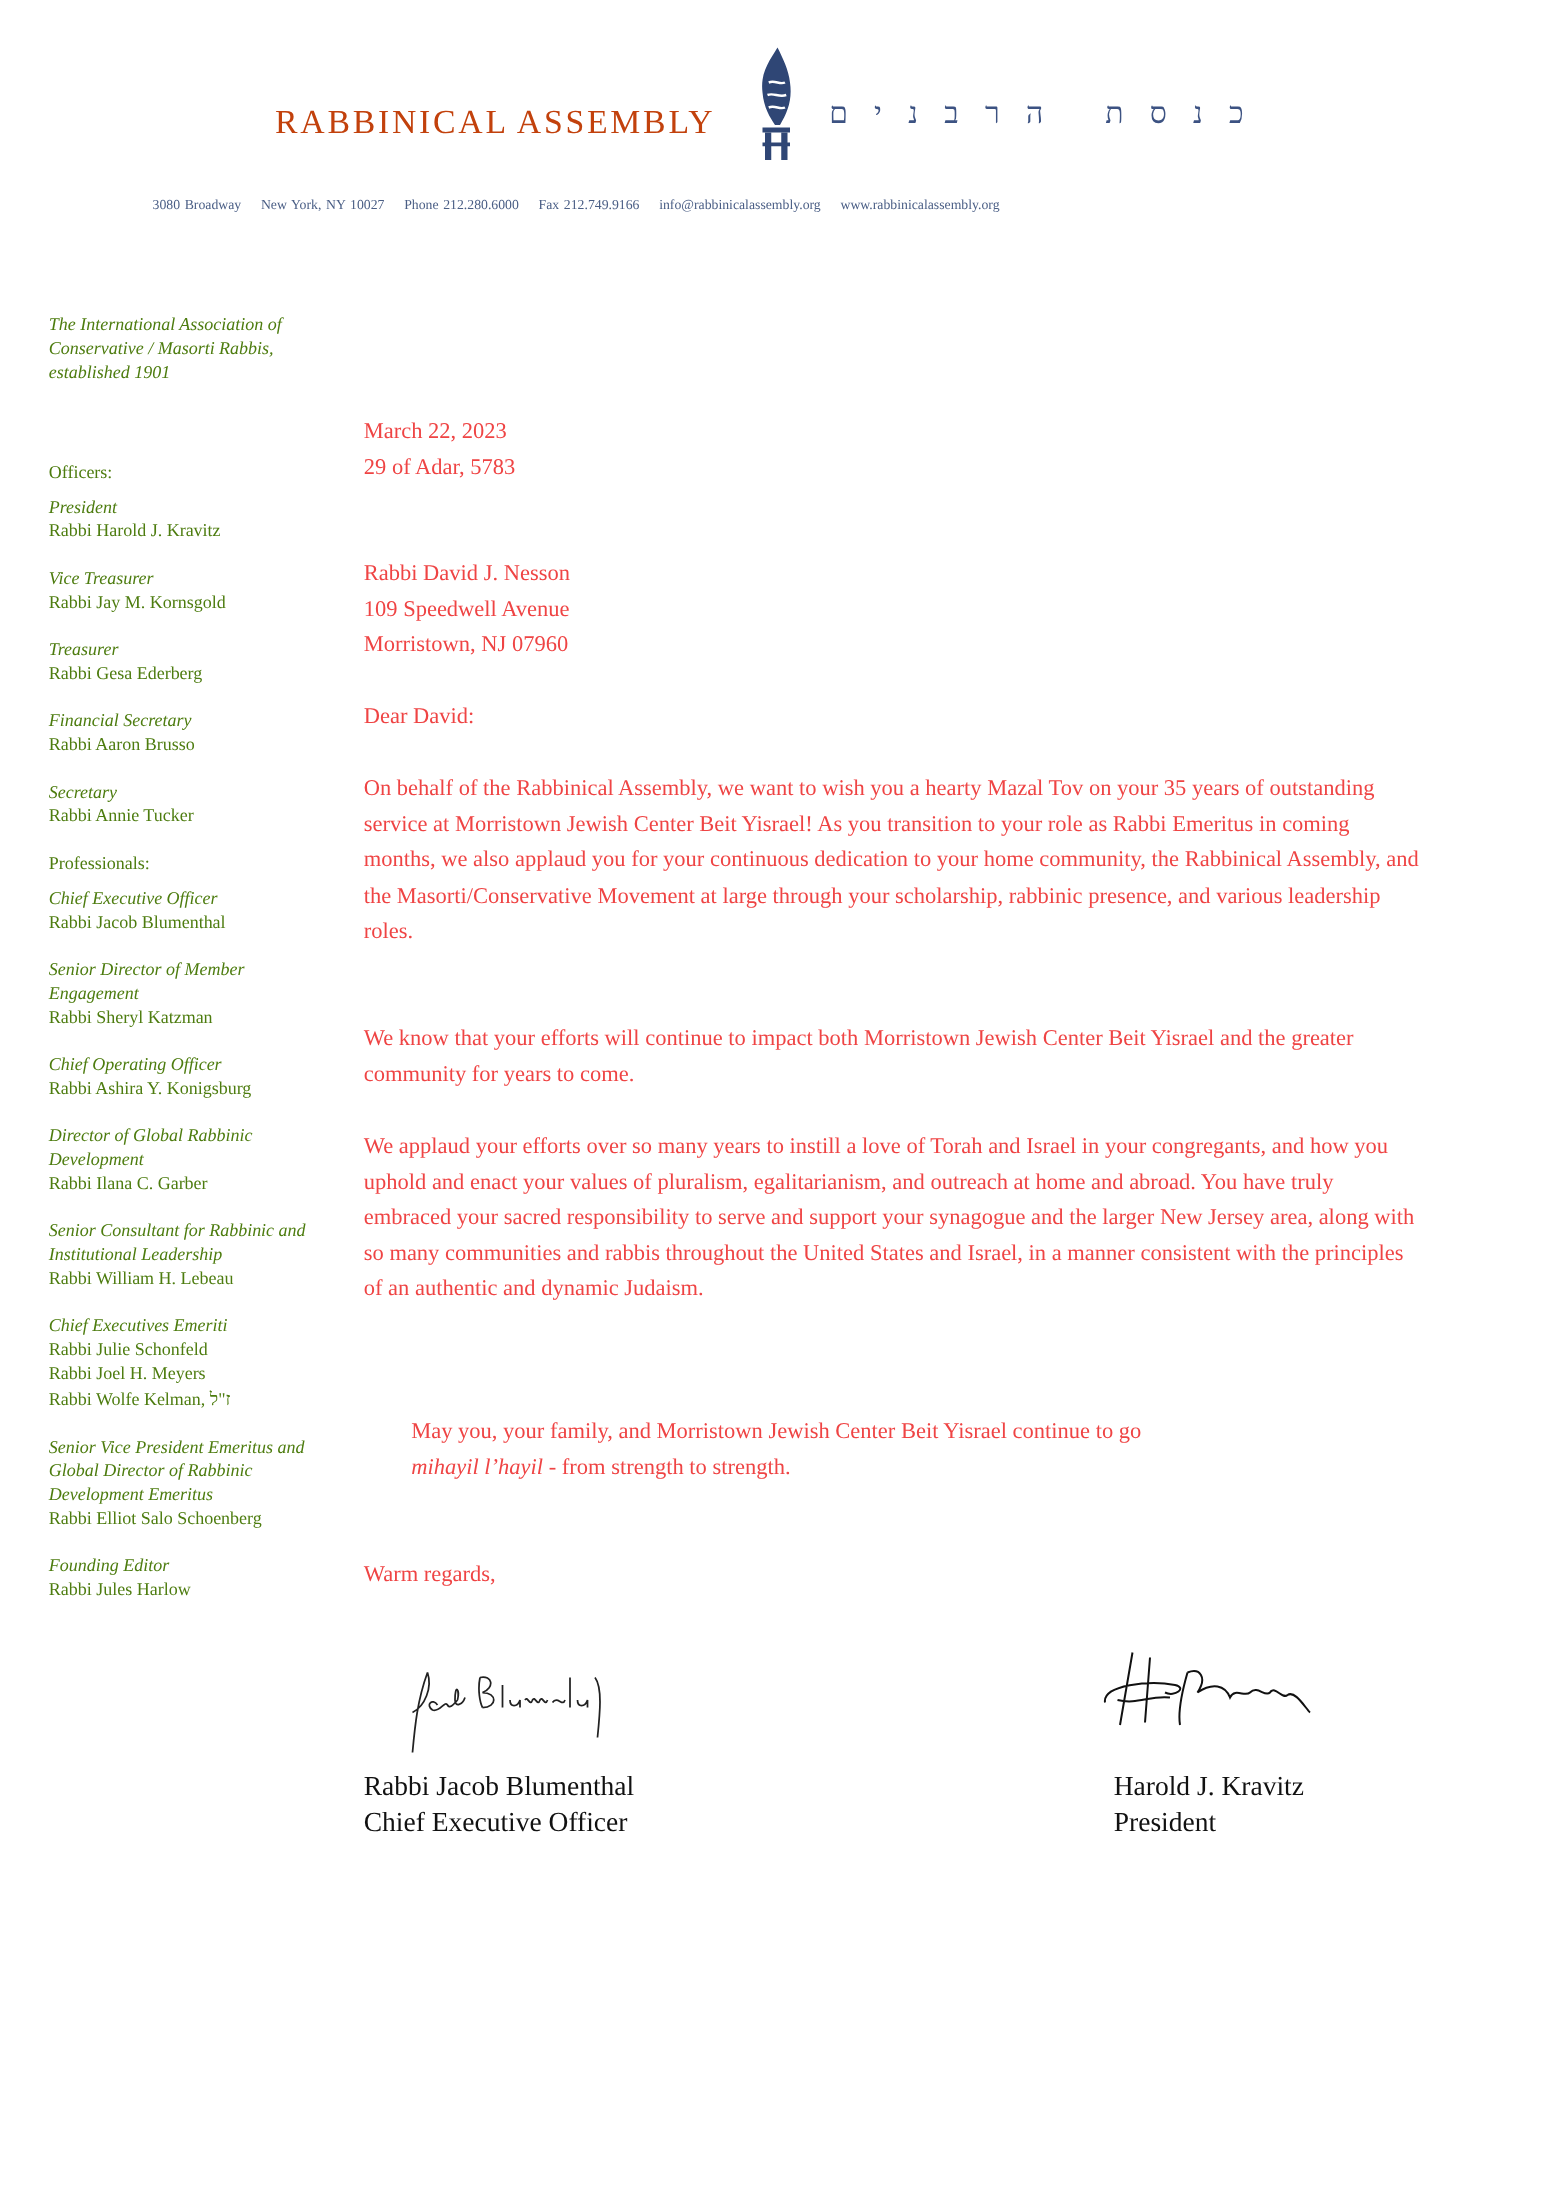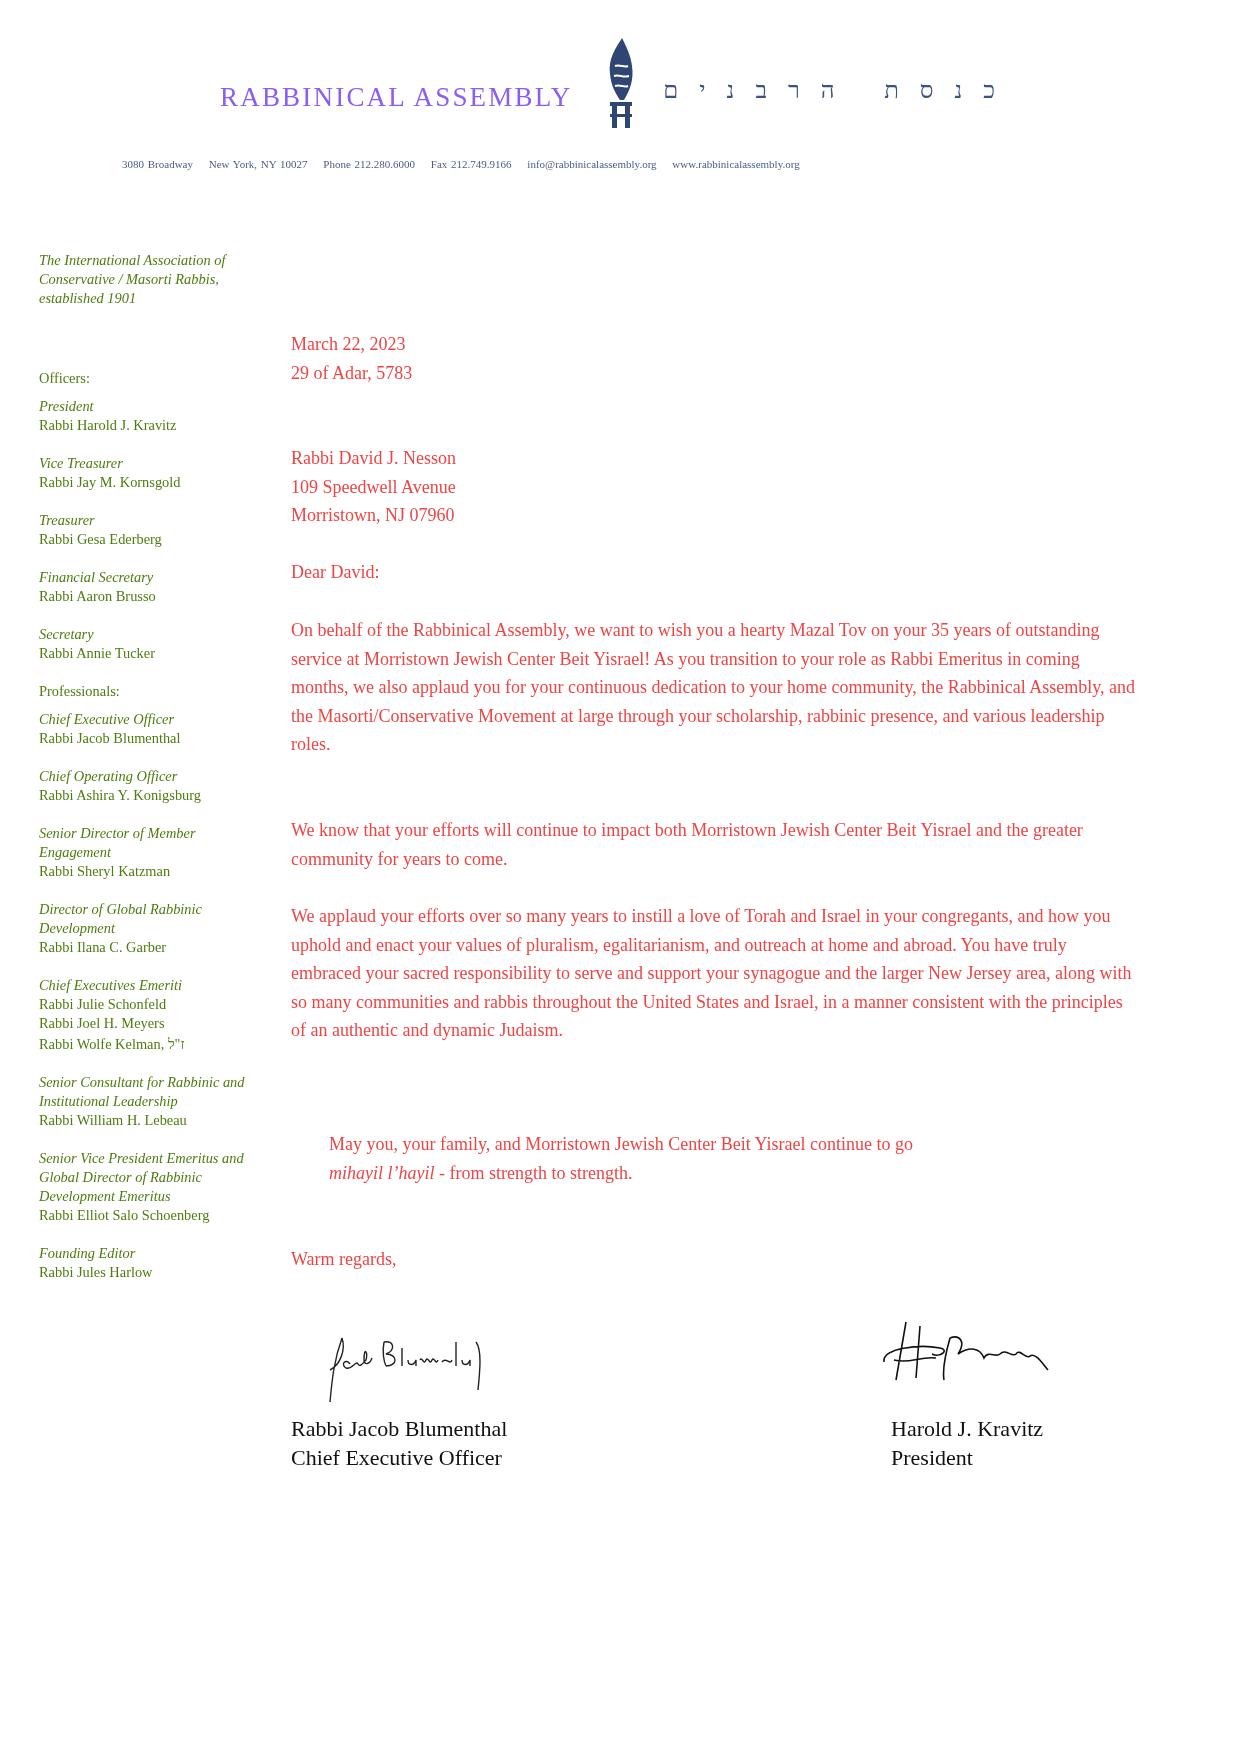--- a/index.html
+++ b/index.html
@@ -1,17 +1,17 @@
 <!DOCTYPE html>
 <html><head>
 <meta charset="utf-8">
 <style>
   html, body { margin:0; padding:0; background:#ffffff; }
   body { width:1240px; height:1753px; position:relative; overflow:hidden; font-family:"Liberation Serif", serif; color:#111; }
-  .header-title { position:absolute; left:220px; top:82px; font-size:27px; letter-spacing:2.2px; color:#8b5cf6; font-family:"Liberation Serif", serif; white-space:nowrap; }
+  .header-title { position:absolute; left:220px; top:82px; font-size:27px; letter-spacing:2.2px; color:#c2410c; font-family:"Liberation Serif", serif; white-space:nowrap; }
   .hebrew-title { position:absolute; left:676px; top:76px; font-size:24px; letter-spacing:21px; color:#3c5282; font-family:"DejaVu Serif", serif; direction:rtl; white-space:nowrap; width:340px; text-align:left; }
   .logo { position:absolute; left:598px; top:36px; width:46px; height:96px; }
   .contact { position:absolute; left:122px; top:158px; font-size:11px; color:#4a5e85; white-space:nowrap; word-spacing:1px; }
   .contact span { margin-right:12px; }
   .sidebar { position:absolute; left:39px; top:251px; width:235px; color:#4d7c0f; font-size:14.4px; line-height:19px; }
   .sidebar .tagline { font-style:italic; margin-bottom:61px; }
   .sidebar .section-label { margin-top:0; margin-bottom:9px; }
   .sidebar .entry { margin-bottom:19px; }
   .sidebar .role { font-style:italic; }
   .sidebar .prof-label { margin-top:13px; }
@@ -74,41 +74,41 @@
     <div class="role">Secretary</div>
     <div>Rabbi Annie Tucker</div>
   </div>
 
   <div class="section-label prof-label">Professionals:</div>
   <div class="entry">
     <div class="role">Chief Executive Officer</div>
     <div>Rabbi Jacob Blumenthal</div>
   </div>
   <div class="entry">
+    <div class="role" style="width:200px">Senior Director of Member Engagement</div>
+    <div>Rabbi Sheryl Katzman</div>
+  </div>
+  <div class="entry">
     <div class="role">Chief Operating Officer</div>
     <div>Rabbi Ashira Y. Konigsburg</div>
-  </div>
-  <div class="entry">
-    <div class="role" style="width:200px">Senior Director of Member Engagement</div>
-    <div>Rabbi Sheryl Katzman</div>
   </div>
   <div class="entry">
     <div class="role" style="width:200px">Director of Global Rabbinic Development</div>
     <div>Rabbi Ilana C. Garber</div>
   </div>
+  <div class="entry">
+    <div class="role" style="width:225px">Senior Consultant for Rabbinic and Institutional Leadership</div>
+    <div>Rabbi William H. Lebeau</div>
+  </div>
+
   <div class="entry emeriti">
     <div class="role">Chief Executives Emeriti</div>
     <div>Rabbi Julie Schonfeld</div>
     <div>Rabbi Joel H. Meyers</div>
     <div style="margin-top:2px">Rabbi Wolfe Kelman, ז"ל</div>
-  </div>
-
-  <div class="entry">
-    <div class="role" style="width:225px">Senior Consultant for Rabbinic and Institutional Leadership</div>
-    <div>Rabbi William H. Lebeau</div>
   </div>
   <div class="entry">
     <div class="role" style="width:228px">Senior Vice President Emeritus and Global Director of Rabbinic Development Emeritus</div>
     <div>Rabbi Elliot Salo Schoenberg</div>
   </div>
   <div class="entry">
     <div class="role">Founding Editor</div>
     <div>Rabbi Jules Harlow</div>
   </div>
 </div>

